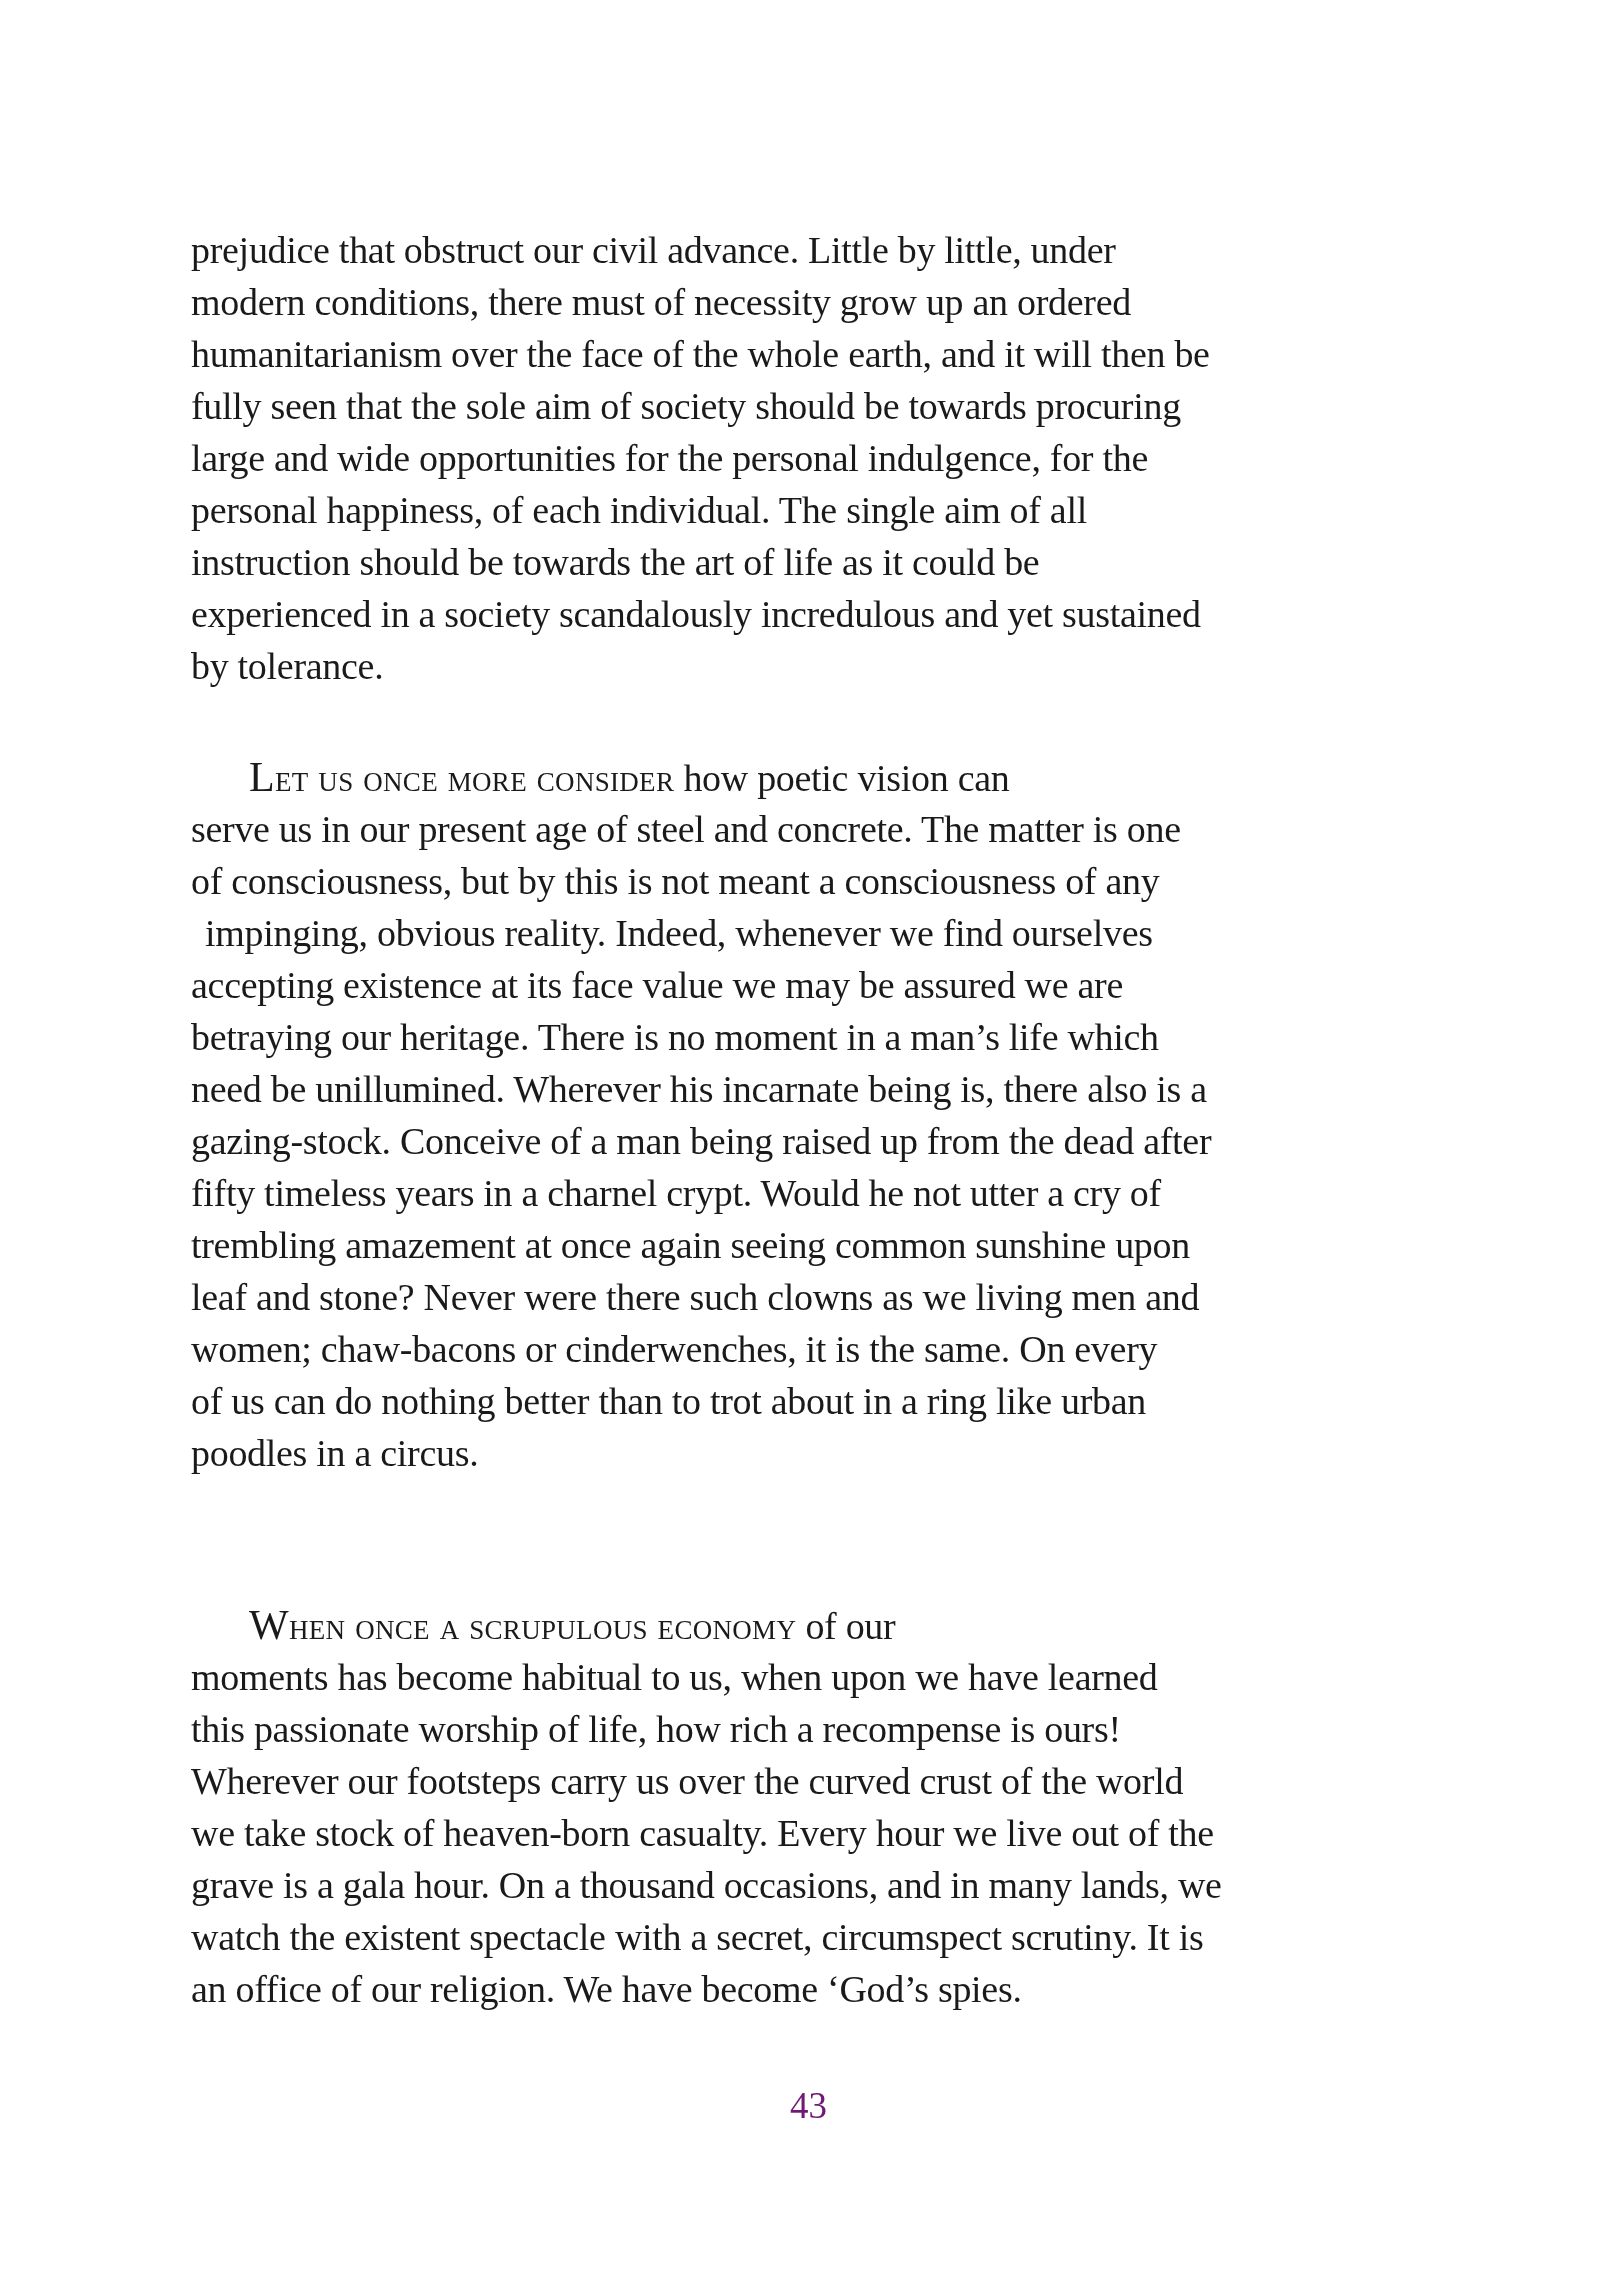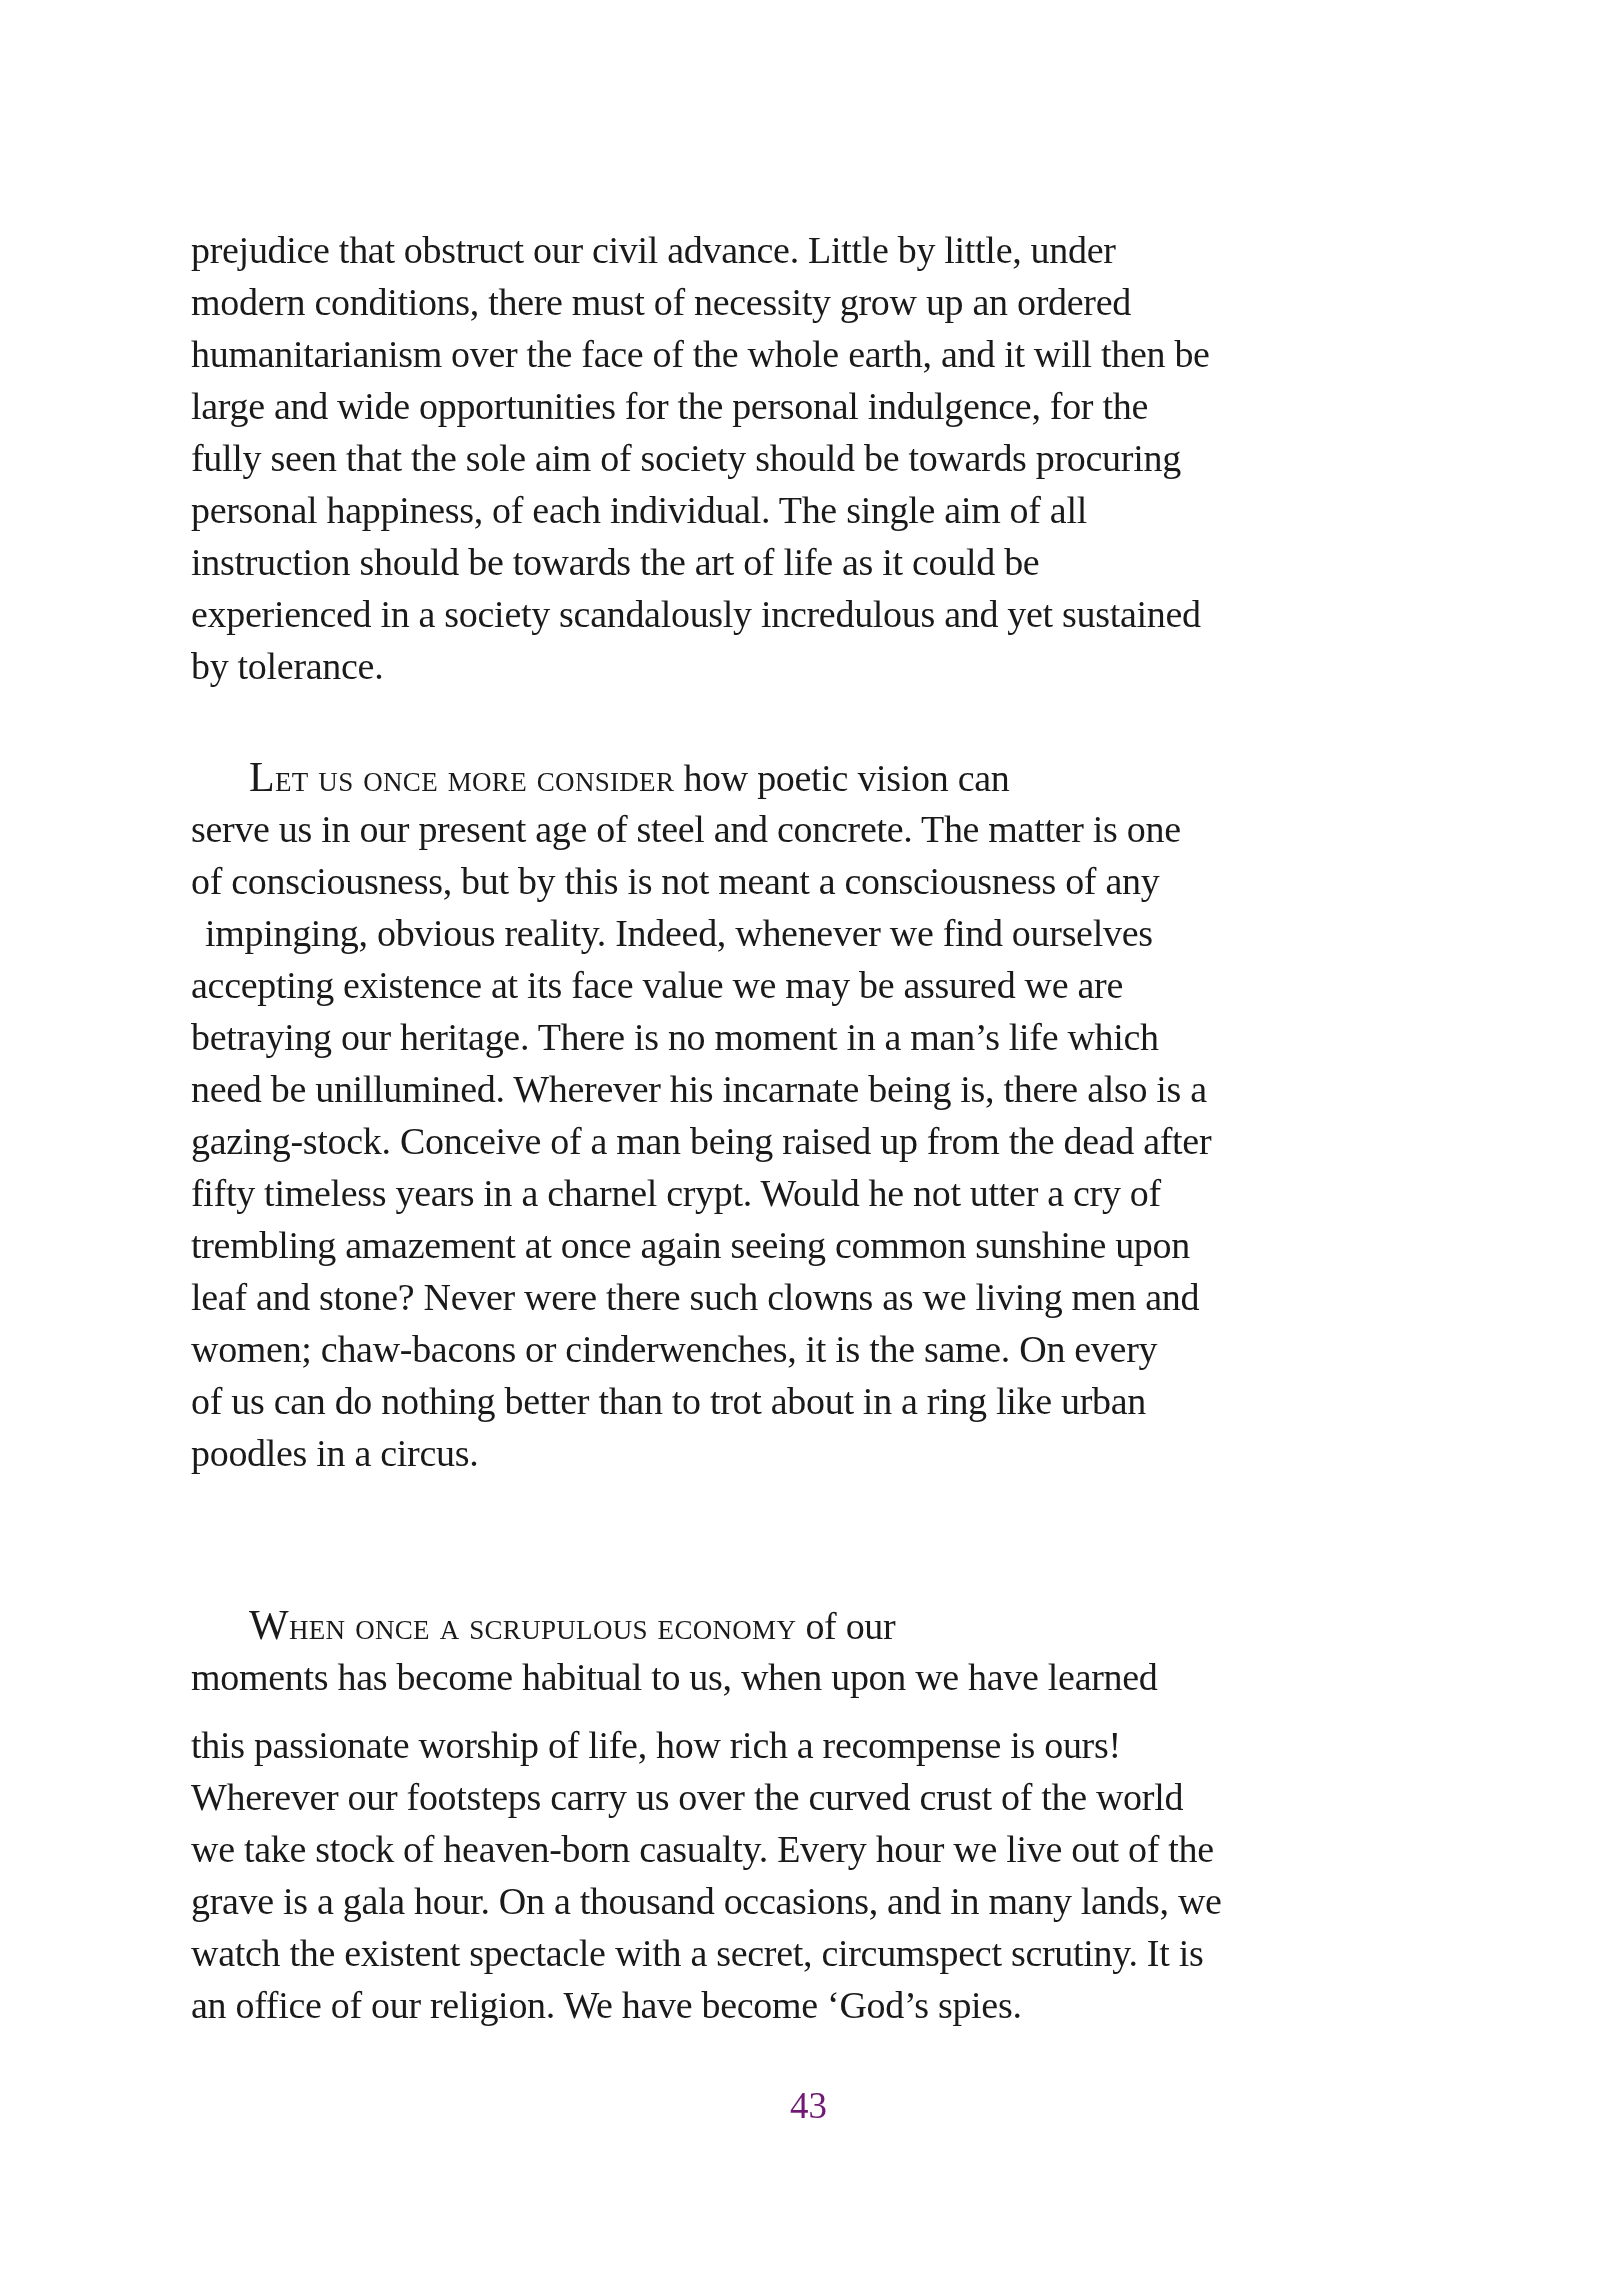--- a/index.html
+++ b/index.html
@@ -75,22 +75,22 @@
 </head>
 <body>
 
 <div class="page">
   <div class="text-block">
 
     <div class="paragraph" id="p1">
       <span class="line" style="white-space: nowrap; text-align: left; text-align-last: left;">prejudice that obstruct our civil advance. Little by little, under</span>
       <span class="line" style="white-space: nowrap; text-align: left; text-align-last: left;">modern conditions, there must of necessity grow up an ordered</span>
       <span class="line" style="white-space: nowrap; text-align: left; text-align-last: left;">humanitarianism over the face of the whole earth, and it will then be</span>
+      <span class="line" style="white-space: nowrap; text-align: left; text-align-last: left;">fully seen that the sole aim of society should be towards procuring</span>
       <span class="line" style="white-space: nowrap; text-align: left; text-align-last: left;">large and wide opportunities for the personal indulgence, for the</span>
-      <span class="line" style="white-space: nowrap; text-align: left; text-align-last: left;">fully seen that the sole aim of society should be towards procuring</span>
       <span class="line" style="white-space: nowrap; text-align: left; text-align-last: left;">personal happiness, of each individual. The single aim of all</span>
       <span class="line" style="white-space: nowrap; text-align: left; text-align-last: left;">instruction should be towards the art of life as it could be</span>
       <span class="line" style="white-space: nowrap; text-align: left; text-align-last: left;">experienced in a society scandalously incredulous and yet sustained</span>
       <span class="line last">by tolerance.</span>
     </div>
 
     <div class="paragraph" id="p2">
       <span class="line indent" style="white-space: nowrap; text-align: left; text-align-last: left;"><span class="lead-in"><span class="cap">L</span><span>et us once more consider</span></span><span> how poetic vision can</span></span>
       <span class="line" style="white-space: nowrap; text-align: left; text-align-last: left;">serve us in our present age of steel and concrete. The matter is one</span>
       <span class="line" style="white-space: nowrap; text-align: left; text-align-last: left;">of consciousness, but by this is not meant a consciousness of any</span>
@@ -103,21 +103,21 @@
       <span class="line" style="white-space: nowrap; text-align: left; text-align-last: left;">trembling amazement at once again seeing common sunshine upon</span>
       <span class="line" style="white-space: nowrap; text-align: left; text-align-last: left;">leaf and stone? Never were there such clowns as we living men and</span>
       <span class="line" style="white-space: nowrap; text-align: left; text-align-last: left;">women; chaw-bacons or cinderwenches, it is the same. On every</span>
       <span class="line" style="white-space: nowrap; text-align: left; text-align-last: left;">of us can do nothing better than to trot about in a ring like urban</span>
       <span class="line last">poodles in a circus.</span>
     </div>
 
     <div class="paragraph" id="p3">
       <span class="line indent" style="white-space: nowrap; text-align: left; text-align-last: left;"><span class="lead-in"><span class="cap">W</span><span>hen once a scrupulous economy</span></span><span> of our</span></span>
       <span class="line" style="white-space: nowrap; text-align: left; text-align-last: left;">moments has become habitual to us, when upon we have learned</span>
-      <span class="line" style="white-space: nowrap; text-align: left; text-align-last: left; margin-top: 16px;">this passionate worship of life, how rich a recompense is ours!</span>
+      <span class="line" style="white-space: nowrap; text-align: left; text-align-last: left;">this passionate worship of life, how rich a recompense is ours!</span>
       <span class="line" style="white-space: nowrap; text-align: left; text-align-last: left;">Wherever our footsteps carry us over the curved crust of the world</span>
       <span class="line" style="white-space: nowrap; text-align: left; text-align-last: left;">we take stock of heaven-born casualty. Every hour we live out of the</span>
       <span class="line" style="white-space: nowrap; text-align: left; text-align-last: left;">grave is a gala hour. On a thousand occasions, and in many lands, we</span>
       <span class="line" style="white-space: nowrap; text-align: left; text-align-last: left;">watch the existent spectacle with a secret, circumspect scrutiny. It is</span>
       <span class="line last">an office of our religion. We have become ‘God’s spies.</span>
     </div>
 
   </div>
 
   <div class="page-number">43</div>

